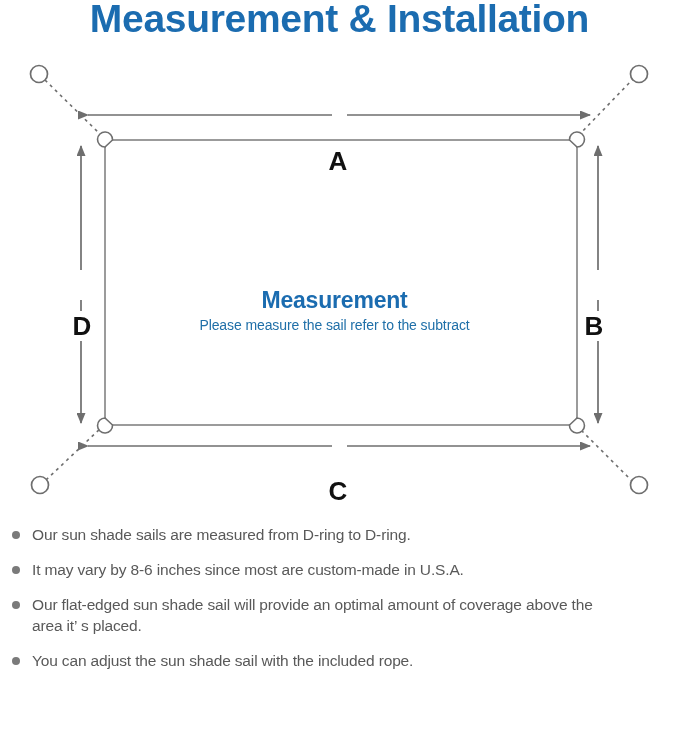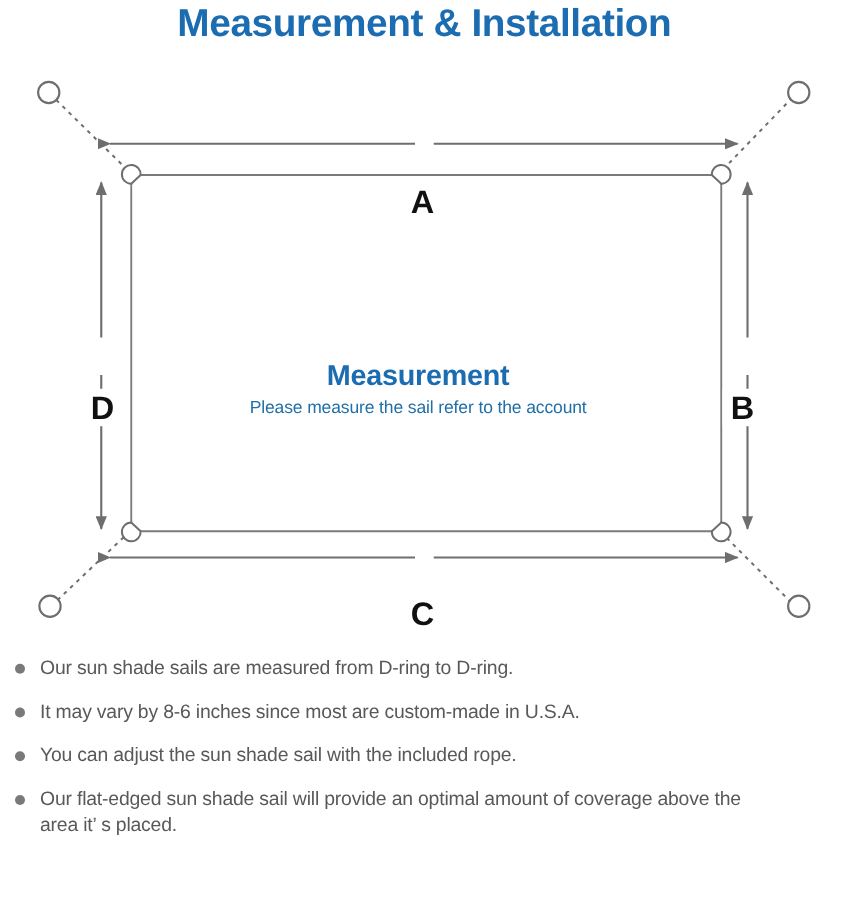--- a/index.html
+++ b/index.html
@@ -22,21 +22,21 @@
     background: #ffffff;
   }
 
   
   .title {
     position: absolute;
     top: 0px;
     left: 0;
     width: 679px;
     text-align: center;
-    font-size: 31px;
+    font-size: 39px;
     font-weight: bold;
     color: #1b6cb0;
     letter-spacing: -0.3px;
     line-height: 38px;
     white-space: nowrap;
   }
 
   
   .diagram {
     position: absolute;
@@ -175,41 +175,41 @@
 
       <g stroke="#6e6e6e" stroke-width="1.7">
         <line x1="598" y1="222" x2="598" y2="98" marker-end="url(#ah-right)"></line>
         <line x1="598" y1="252" x2="598" y2="375" marker-end="url(#ah-right)"></line>
       </g>
 
     </svg>
 
     <div class="center-block">
       <div class="center-title">Measurement</div>
-      <div class="center-sub">Please measure the sail refer to the account</div>
+      <div class="center-sub">Please measure the sail refer to the subtract</div>
     </div>
 
     <div class="dim-label dim-a">A</div>
     <div class="dim-label dim-b">B</div>
     <div class="dim-label dim-c">C</div>
     <div class="dim-label dim-d">D</div>
   </div>
 
   <div class="bullets">
     <div class="bullet-row">
       <span class="bullet-dot"></span>
       <span>Our sun shade sails are measured from D-ring to D-ring.</span>
     </div>
     <div class="bullet-row">
       <span class="bullet-dot"></span>
       <span>It may vary by 8-6 inches since most are custom-made in U.S.A.</span>
     </div>
     <div class="bullet-row">
       <span class="bullet-dot"></span>
+      <span>Our flat-edged sun shade sail will provide an optimal amount of coverage above the area it’  s placed.</span>
+    </div>
+    <div class="bullet-row">
+      <span class="bullet-dot"></span>
       <span>You can adjust the sun shade sail with the included rope.</span>
     </div>
-    <div class="bullet-row">
-      <span class="bullet-dot"></span>
-      <span>Our flat-edged sun shade sail will provide an optimal amount of coverage above the area it’  s placed.</span>
-    </div>
   </div>
 
 </div>
 
 </body></html>

